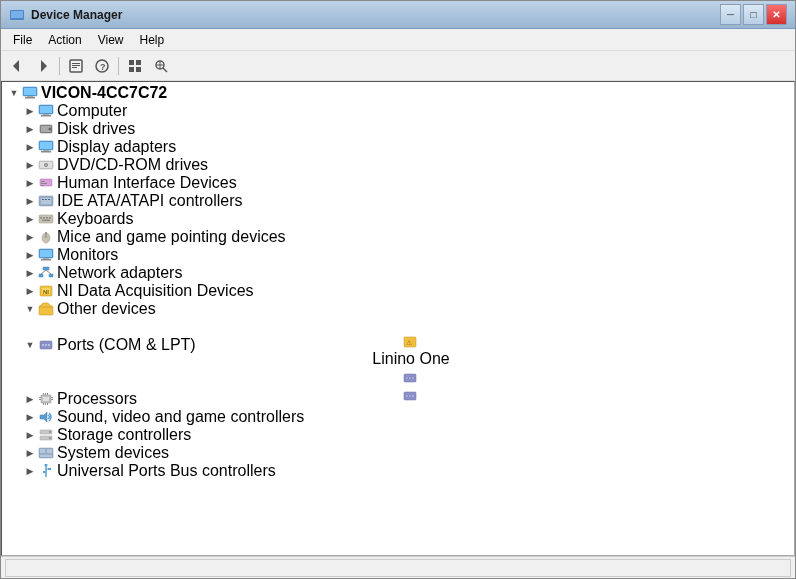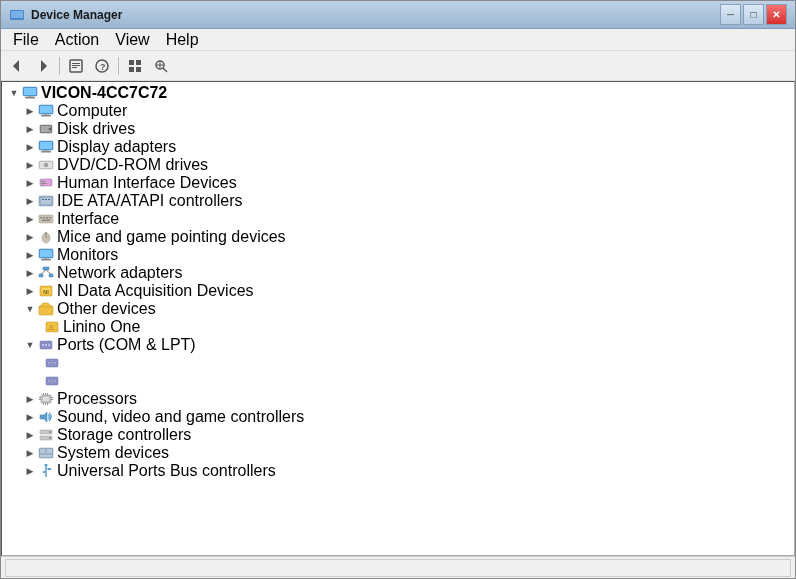--- a/index.html
+++ b/index.html
@@ -67,21 +67,21 @@
       background: #f0f0f0;
       height: 22px;
       display: flex;
       align-items: center;
       padding: 0 4px;
       border-bottom: 1px solid #ddd;
     }
     .menu-item {
       padding: 2px 8px;
       cursor: pointer;
-      font-size: 16px;
+      font-size: 12px;
       color: #000;
     }
     .toolbar {
       background: #f0f0f0;
       height: 30px;
       display: flex;
       align-items: center;
       padding: 0 4px;
       border-bottom: 1px solid #ddd;
       gap: 2px;
@@ -143,21 +143,21 @@
       display: flex;
       align-items: center;
       justify-content: center;
       flex-shrink: 0;
       font-size: 12px;
     }
     .item-label {
       font-size: 16px;
     }
     .indent-1 { padding-left: 20px; }
-    .indent-2 { padding-left: 26px; }
+    .indent-2 { padding-left: 26px; flex-direction: column; }
     .status-bar {
       height: 22px;
       background: #f0f0f0;
       border-top: 1px solid #ccc;
       display: flex;
       align-items: center;
       padding: 0 4px;
     }
     .status-panel {
       flex: 1;
@@ -338,21 +338,21 @@
         <div class="item-icon">
           <svg width="16" height="14" viewBox="0 0 16 14">
             <rect x="1" y="3" width="14" height="8" rx="1" fill="#c8c0b0" stroke="#a0988a" stroke-width="0.5"></rect>
             <rect x="2" y="5" width="2" height="1.5" rx="0.3" fill="#888"></rect>
             <rect x="5" y="5" width="2" height="1.5" rx="0.3" fill="#888"></rect>
             <rect x="8" y="5" width="2" height="1.5" rx="0.3" fill="#888"></rect>
             <rect x="11" y="5" width="2" height="1.5" rx="0.3" fill="#888"></rect>
             <rect x="4" y="7.5" width="8" height="1.5" rx="0.3" fill="#888"></rect>
           </svg>
         </div>
-        <span class="item-label">Interface</span>
+        <span class="item-label">Keyboards</span>
       </div>
 
       <div class="tree-item indent-1">
         <div class="expander">▶</div>
         <div class="item-icon">
           <svg width="16" height="14" viewBox="0 0 16 14">
             <ellipse cx="8" cy="8" rx="4" ry="5" fill="#c8c0b0" stroke="#a0988a" stroke-width="0.5"></ellipse>
             <line x1="8" y1="4" x2="8" y2="8" stroke="#888" stroke-width="1"></line>
             <circle cx="8" cy="3" r="1" fill="#888"></circle>
           </svg>

